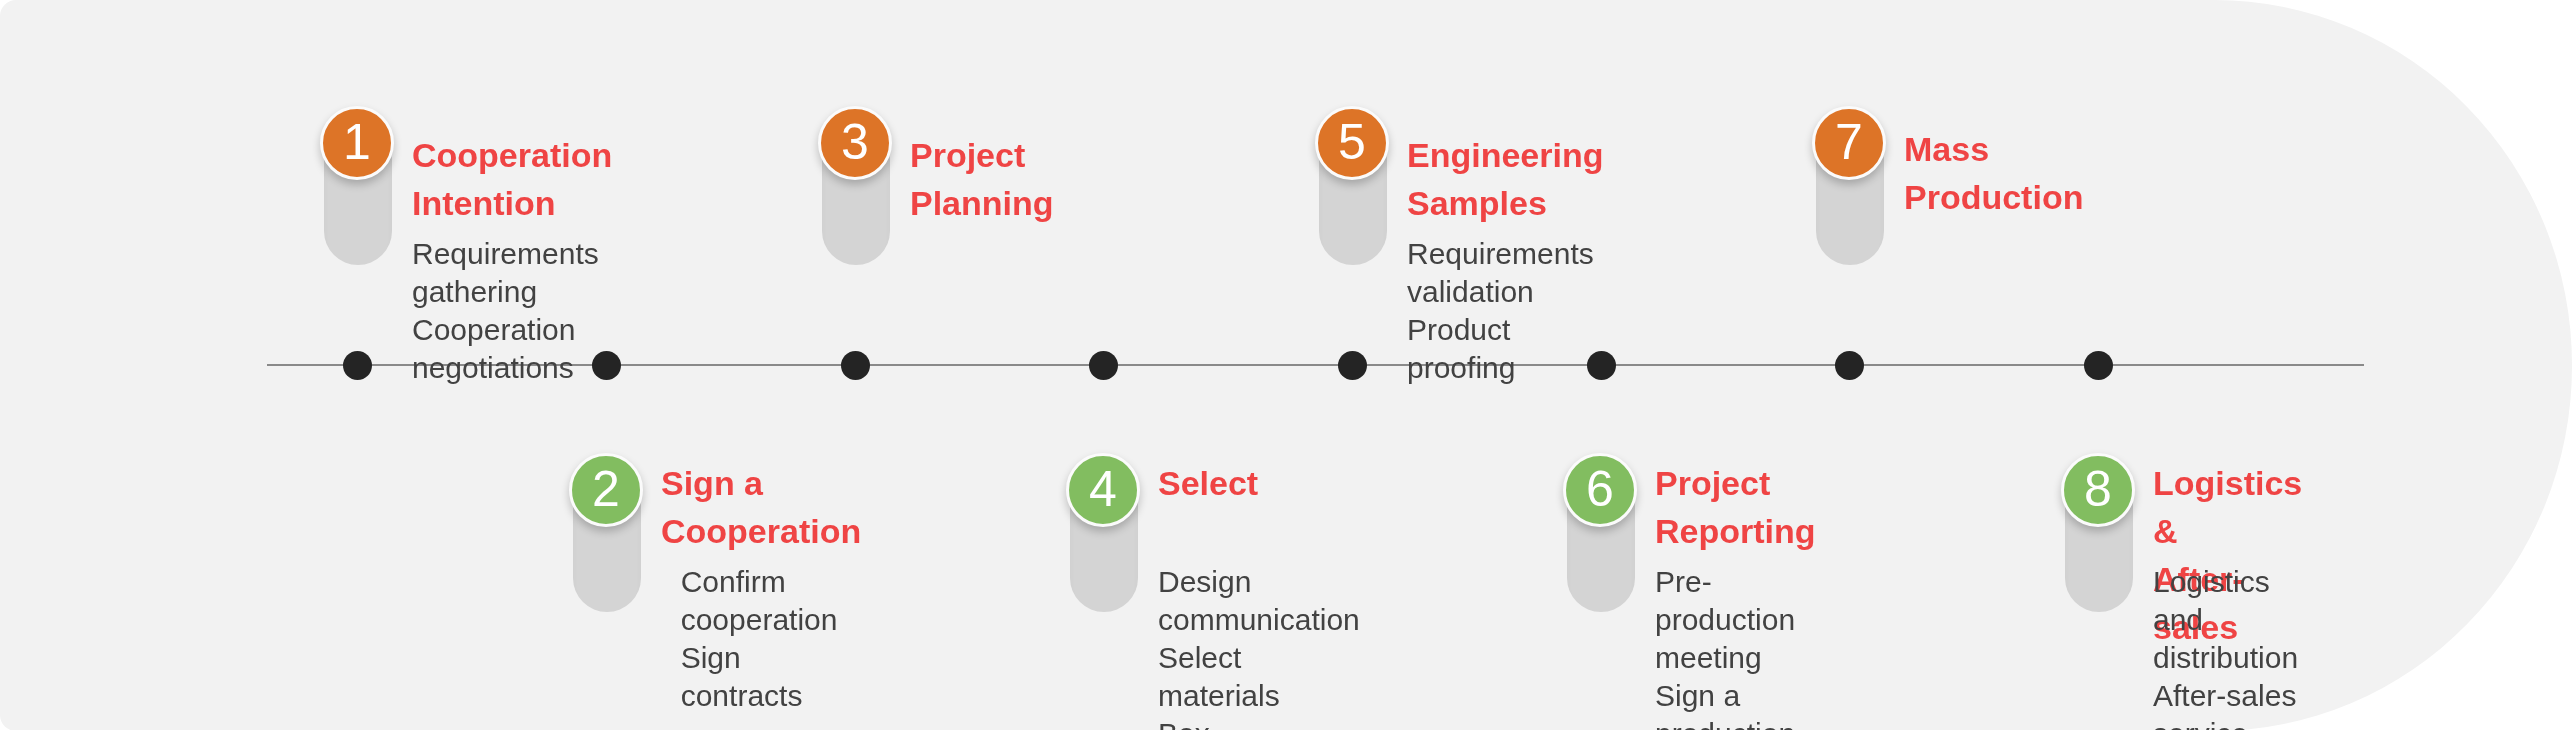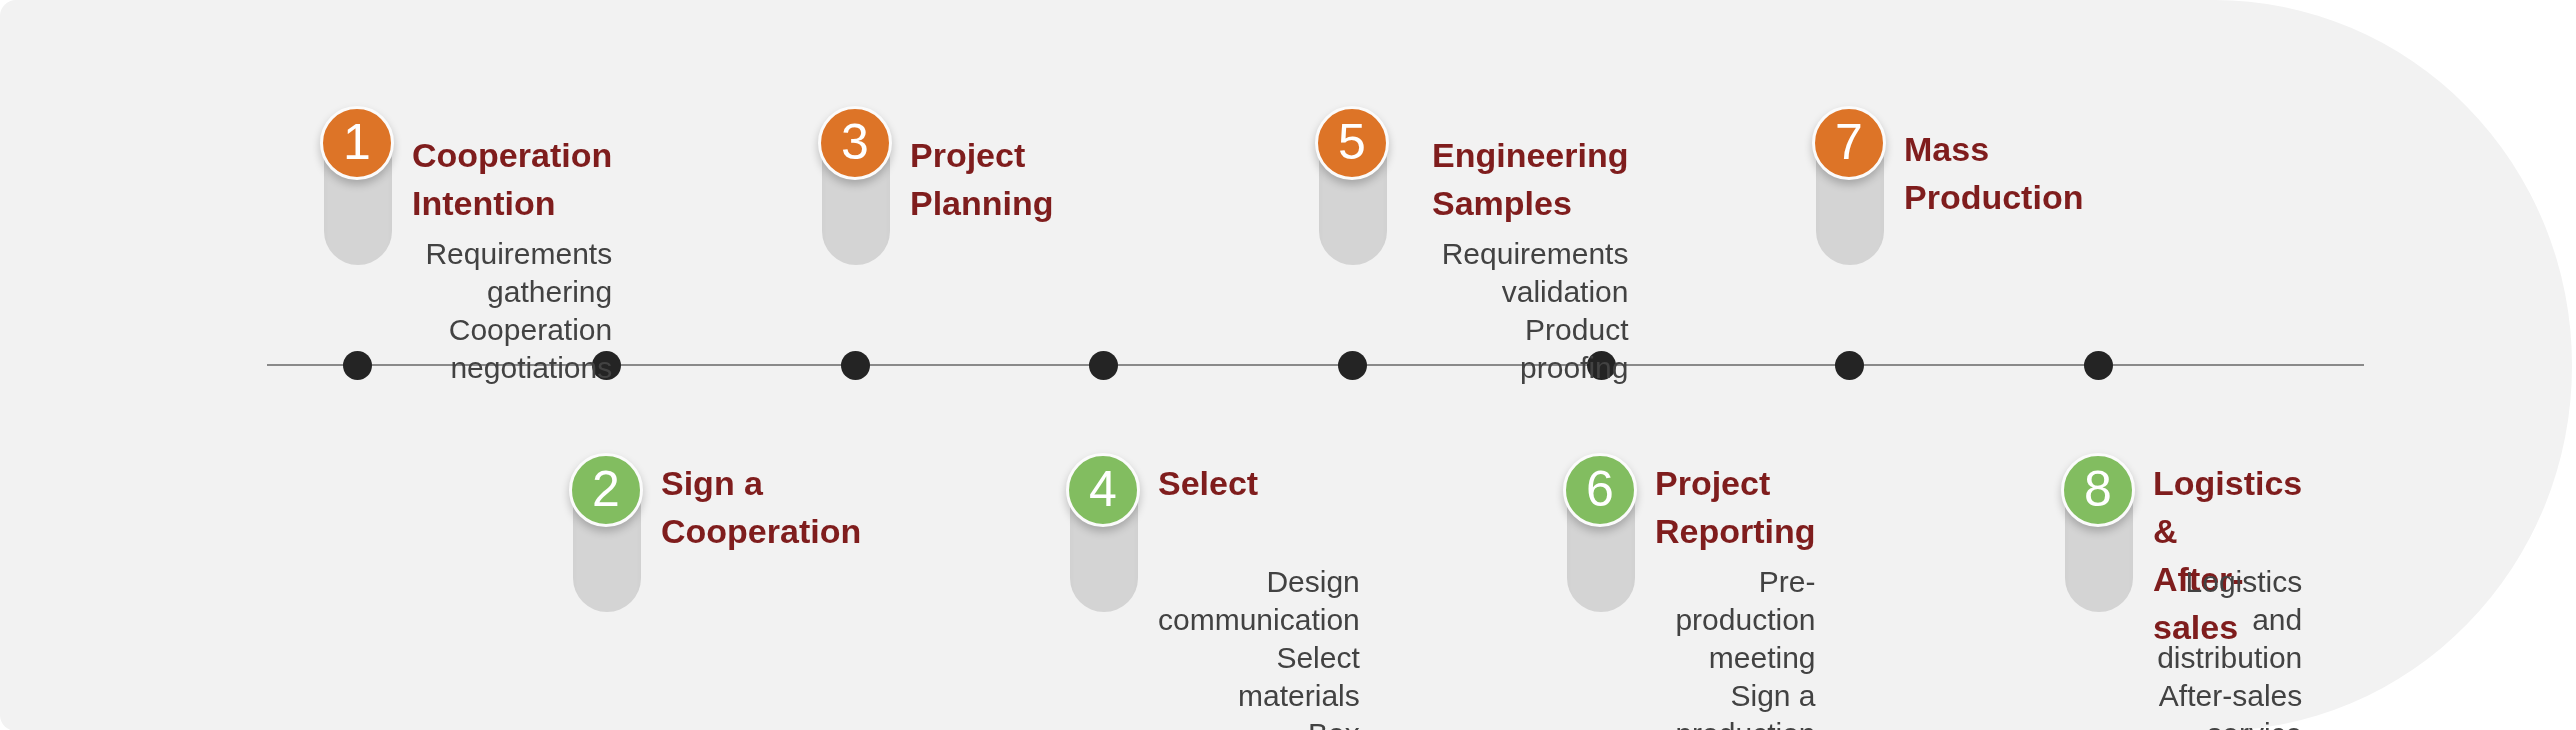--- a/index.html
+++ b/index.html
@@ -50,28 +50,27 @@
     z-index: 2;
   }
   .num {
     color: #ffffff; font-size: 50px; line-height: 1; font-weight: 400;
     transform: translateY(-0.9px);
   }
 
   .text { position: absolute; z-index: 3; }
   .title {
     font-size: 34px; font-weight: bold; line-height: 48px;
-    color: #7f1d1d; height: 97px;
+    color: #ef4444; height: 97px;
     white-space: pre-line;
   }
   .details {
     font-size: 30px; font-weight: 400; line-height: 38px;
     color: #424242; margin-top: 7.2px;
     white-space: pre-line;
-    text-align: right;
   }
 </style>
 </head>
 <body>
 
 <div class="canvas">
   <div class="panel" style="background: rgb(242, 242, 242);"></div>
   <div class="tline" style="background: rgb(138, 138, 138);"></div>
 <div class="dot" style="left: 343px; background: rgb(36, 36, 36);"></div>
     <div class="step" style="left: 320px; top: 106px;">
@@ -88,20 +87,22 @@
   </div>
     <div class="dot" style="left: 592px; background: rgb(36, 36, 36);"></div>
     <div class="step" style="left: 569px; top: 453px;">
     <div class="capsule" style="background: rgb(212, 212, 212);"></div>
     <div class="badge" style="background: rgb(130, 189, 96);">
       <span class="num">2</span>
     </div>
     <div class="text" style="left: 92px; top: 6.3px;">
       <div class="title">Sign a
 Cooperation</div>
+      <div class="details" style="padding-left: 19.7px;">Confirm cooperation
+Sign contracts</div>
     </div>
   </div>
     <div class="dot" style="left: 841px; background: rgb(36, 36, 36);"></div>
     <div class="step" style="left: 818px; top: 106px;">
     <div class="capsule" style="background: rgb(212, 212, 212);"></div>
     <div class="badge" style="background: rgb(221, 116, 39);">
       <span class="num">3</span>
     </div>
     <div class="text" style="left: 92px; top: 25px;">
       <div class="title">Project
@@ -120,21 +121,21 @@
 Select materials
 Box prototyping</div>
     </div>
   </div>
     <div class="dot" style="left: 1338px; background: rgb(36, 36, 36);"></div>
     <div class="step" style="left: 1315px; top: 106px;">
     <div class="capsule" style="background: rgb(212, 212, 212);"></div>
     <div class="badge" style="background: rgb(221, 116, 39);">
       <span class="num">5</span>
     </div>
-    <div class="text" style="left: 92px; top: 25px; margin-left: 25px;">
+    <div class="text" style="left: 92px; top: 25px;">
       <div class="title">Engineering
 Samples</div>
       <div class="details">Requirements validation
 Product proofing</div>
     </div>
   </div>
     <div class="dot" style="left: 1587px; background: rgb(36, 36, 36);"></div>
     <div class="step" style="left: 1563px; top: 453px;">
     <div class="capsule" style="background: rgb(212, 212, 212);"></div>
     <div class="badge" style="background: rgb(130, 189, 96);">

